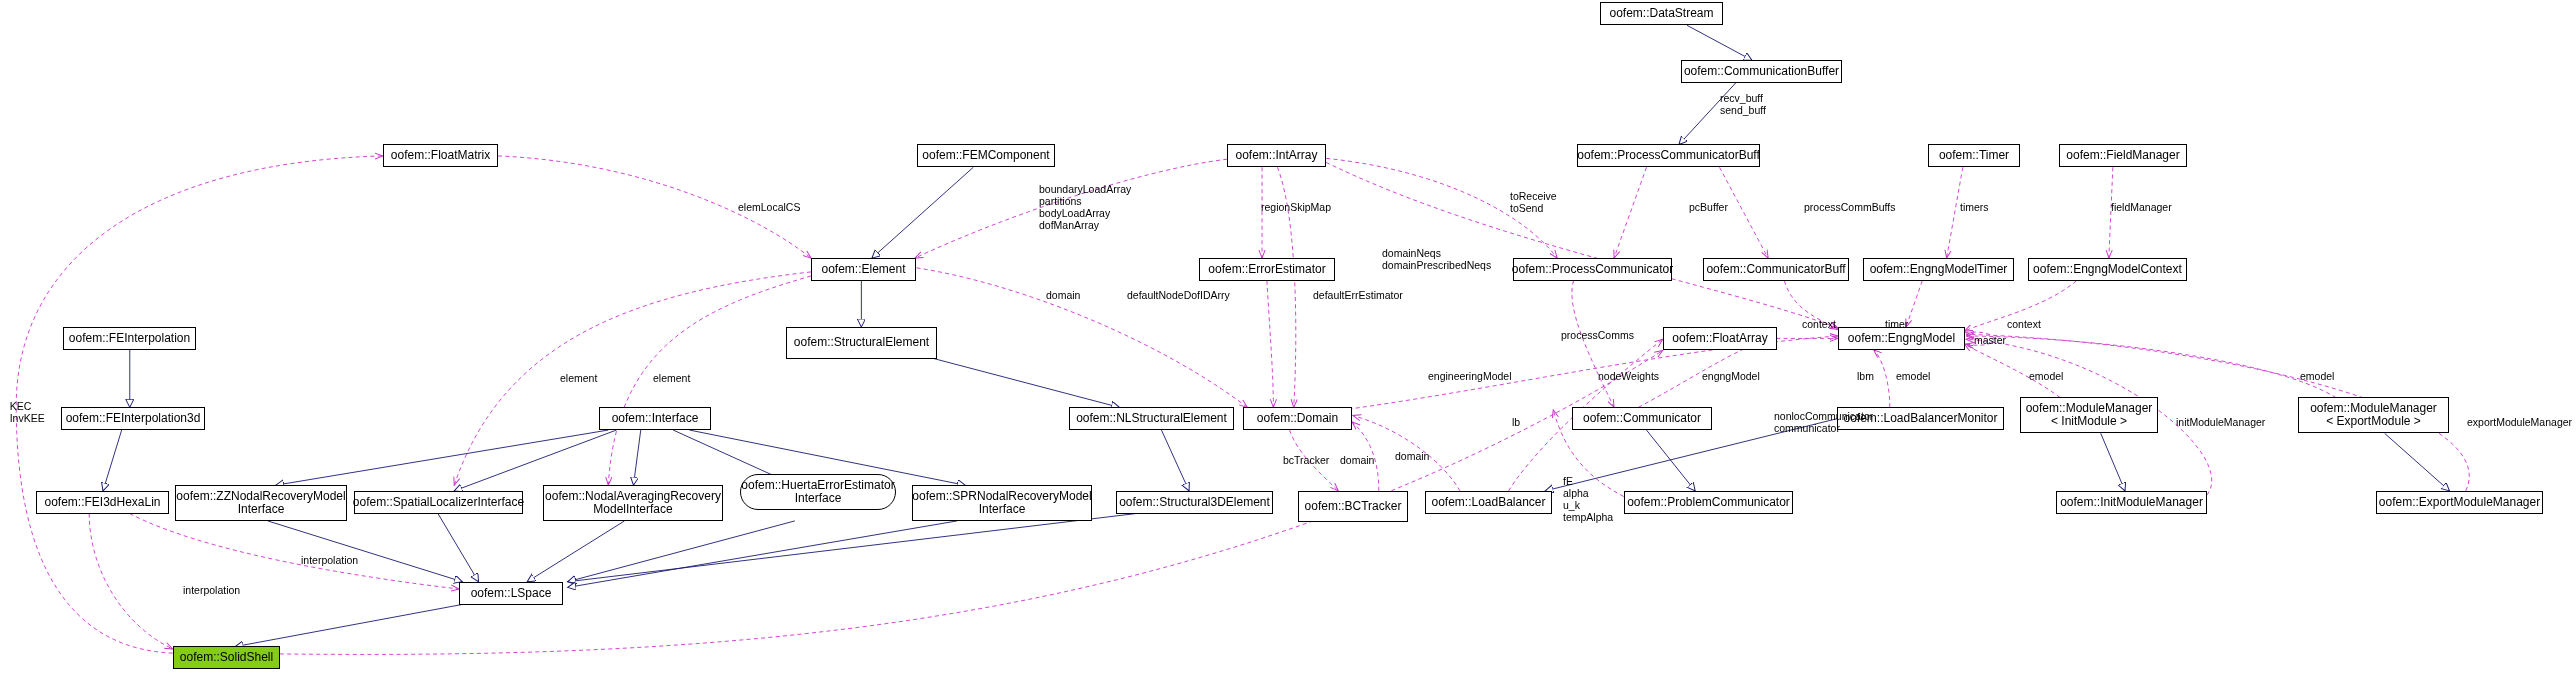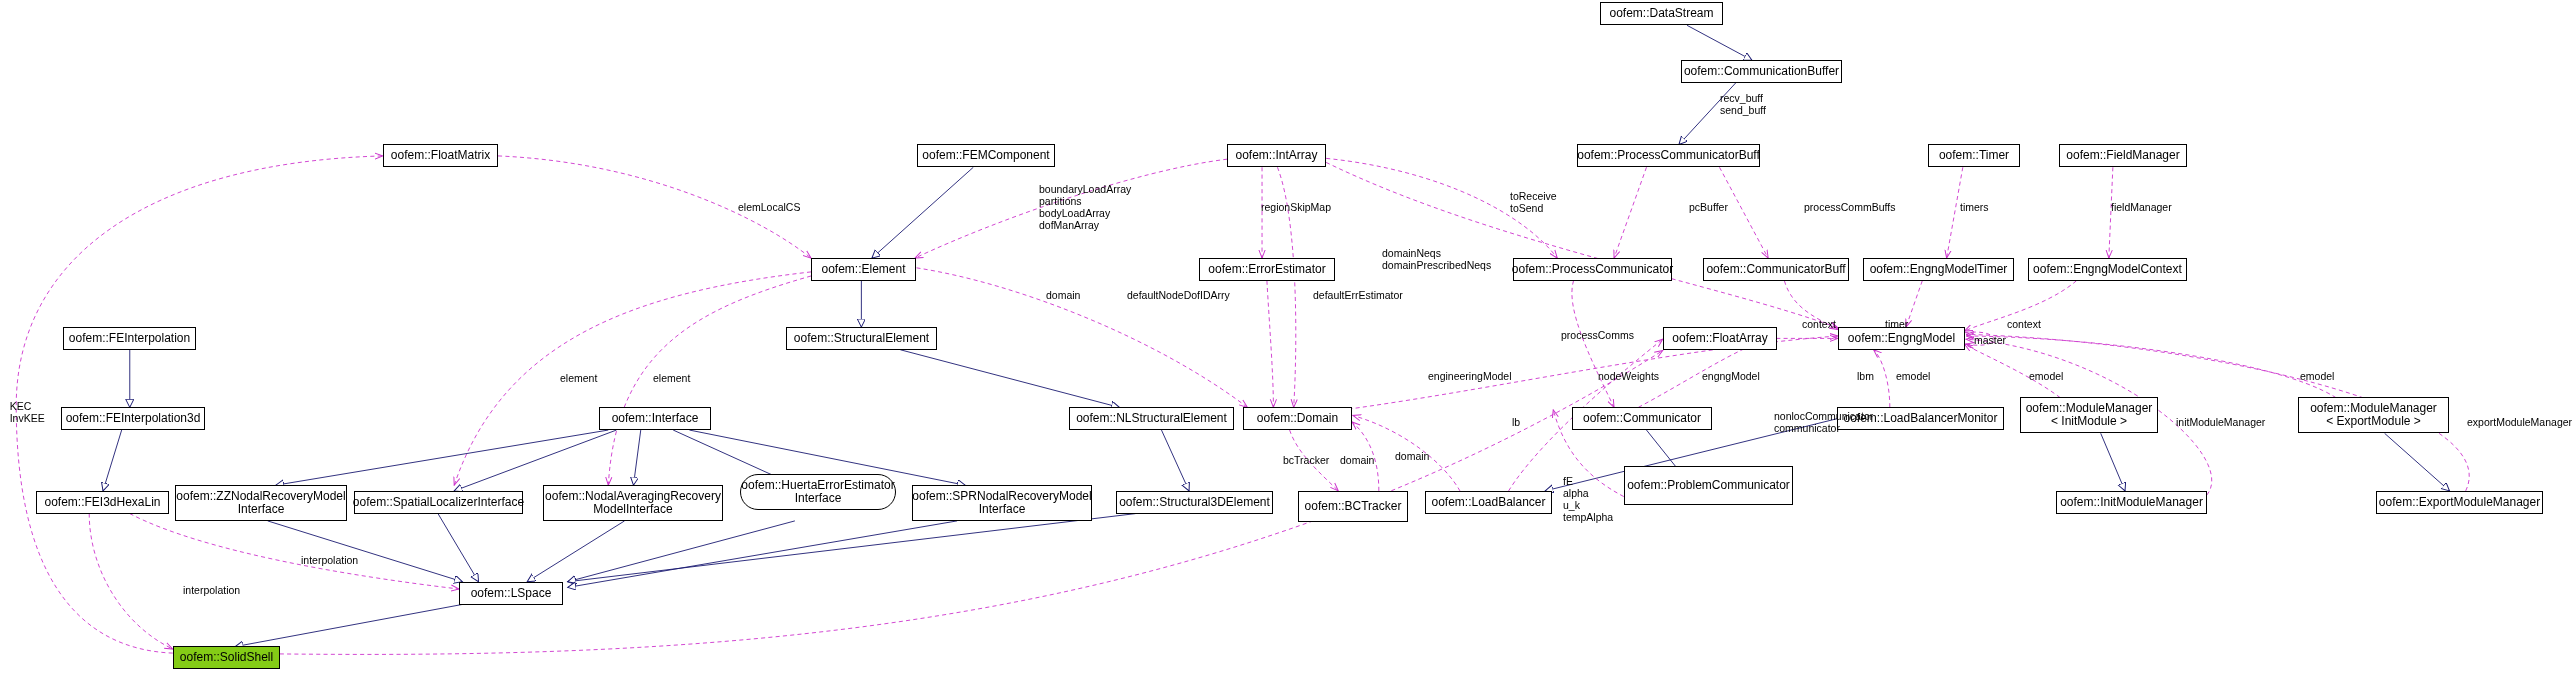--- a/index.html
+++ b/index.html
@@ -155,21 +155,21 @@
   <div class="node" style="left:1577px;top:144px;width:183px;height:23px;">oofem::ProcessCommunicatorBuff</div>
   <div class="node" style="left:1928px;top:144px;width:92px;height:23px;">oofem::Timer</div>
   <div class="node" style="left:2059px;top:144px;width:128px;height:23px;">oofem::FieldManager</div>
   <div class="node" style="left:811px;top:258px;width:105px;height:23px;">oofem::Element</div>
   <div class="node" style="left:1199px;top:258px;width:136px;height:23px;">oofem::ErrorEstimator</div>
   <div class="node" style="left:1513px;top:258px;width:159px;height:23px;">oofem::ProcessCommunicator</div>
   <div class="node" style="left:1703px;top:258px;width:146px;height:23px;">oofem::CommunicatorBuff</div>
   <div class="node" style="left:1863px;top:258px;width:151px;height:23px;">oofem::EngngModelTimer</div>
   <div class="node" style="left:2028px;top:258px;width:159px;height:23px;">oofem::EngngModelContext</div>
   <div class="node" style="left:63px;top:327px;width:133px;height:23px;">oofem::FEInterpolation</div>
-  <div class="node" style="left:786px;top:327px;width:151px;height:23px;">oofem::StructuralElement</div>
+  <div class="node" style="left:786px;top:327px;width:151px;height:32px;">oofem::StructuralElement</div>
   <div class="node" style="left:1663px;top:327px;width:114px;height:23px;">oofem::FloatArray</div>
   <div class="node" style="left:1838px;top:327px;width:127px;height:23px;">oofem::EngngModel</div>
   <div class="node" style="left:61px;top:407px;width:144px;height:23px;">oofem::FEInterpolation3d</div>
   <div class="node" style="left:599px;top:407px;width:112px;height:23px;">oofem::Interface</div>
   <div class="node" style="left:1069px;top:407px;width:165px;height:23px;">oofem::NLStructuralElement</div>
   <div class="node" style="left:1243px;top:407px;width:109px;height:23px;">oofem::Domain</div>
   <div class="node" style="left:1572px;top:407px;width:140px;height:23px;">oofem::Communicator</div>
   <div class="node" style="left:1837px;top:407px;width:167px;height:23px;">oofem::LoadBalancerMonitor</div>
   <div class="node" style="left:2020px;top:397px;width:138px;height:36px;">oofem::ModuleManager
 &lt; InitModule &gt;</div>
@@ -181,21 +181,21 @@
   <div class="node" style="left:354px;top:491px;width:169px;height:23px;">oofem::SpatialLocalizerInterface</div>
   <div class="node" style="left:543px;top:485px;width:180px;height:36px;">oofem::NodalAveragingRecovery
 ModelInterface</div>
   <div class="node" style="left:740px;top:474px;width:156px;height:36px;border-radius:18px;">oofem::HuertaErrorEstimator
 Interface</div>
   <div class="node" style="left:912px;top:485px;width:180px;height:36px;">oofem::SPRNodalRecoveryModel
 Interface</div>
   <div class="node" style="left:1116px;top:491px;width:157px;height:23px;">oofem::Structural3DElement</div>
   <div class="node" style="left:1298px;top:491px;width:110px;height:31px;">oofem::BCTracker</div>
   <div class="node" style="left:1425px;top:491px;width:127px;height:23px;">oofem::LoadBalancer</div>
-  <div class="node" style="left:1624px;top:466px;width:169px;height:39px;">oofem::ProblemCommunicator</div>
+  <div class="node" style="left:1624px;top:491px;width:169px;height:23px;">oofem::ProblemCommunicator</div>
   <div class="node" style="left:2056px;top:491px;width:151px;height:23px;">oofem::InitModuleManager</div>
   <div class="node" style="left:2376px;top:491px;width:167px;height:23px;">oofem::ExportModuleManager</div>
   <div class="node" style="left:459px;top:582px;width:104px;height:23px;">oofem::LSpace</div>
   <div class="node highlight" style="left:173px;top:646px;width:107px;height:23px;">oofem::SolidShell</div>
 
   <div class="elabel" style="left:738px;top:201px;">elemLocalCS</div>
   <div class="elabel" style="left:1039px;top:183px;">boundaryLoadArray
 partitions
 bodyLoadArray
 dofManArray</div>

